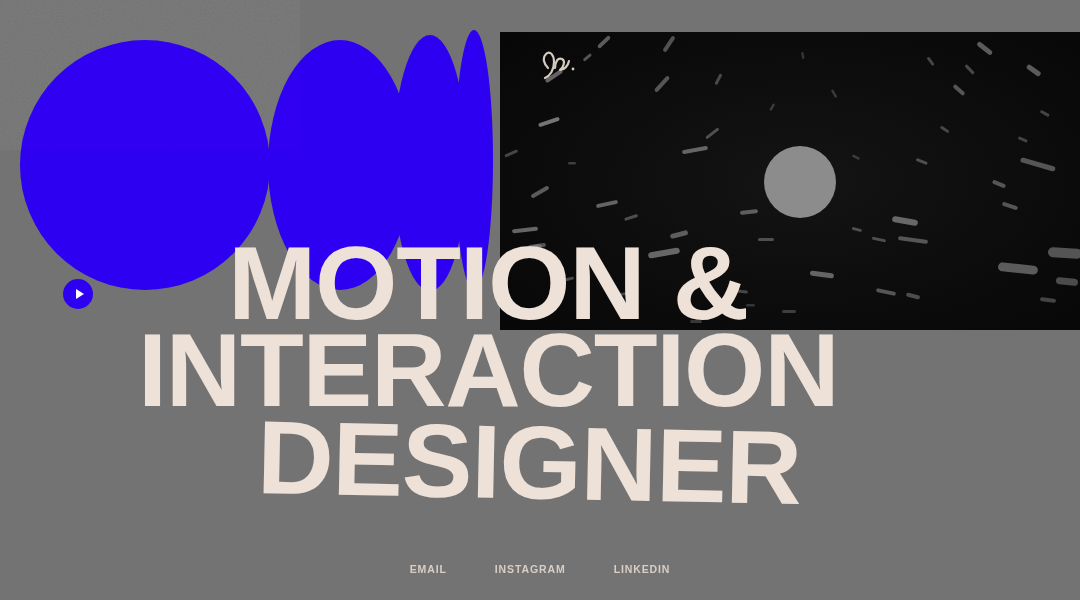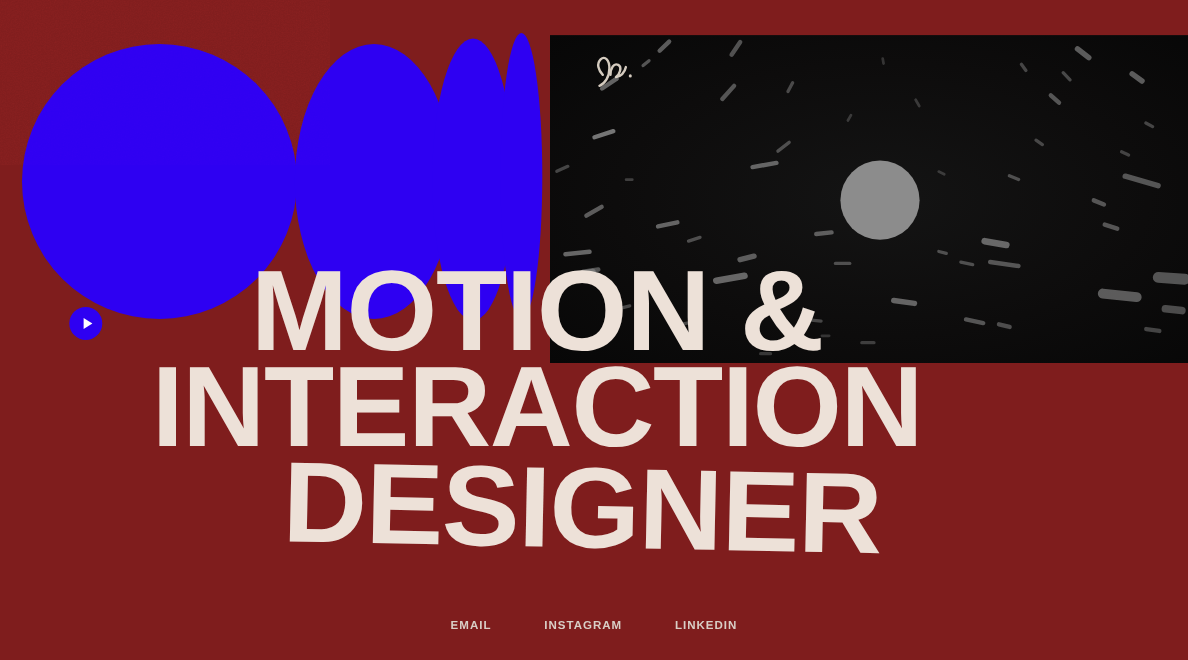--- a/index.html
+++ b/index.html
@@ -8,21 +8,21 @@
   html, body {
     width:1080px; height:600px;
     overflow:hidden;
     background:#222120;
     font-family:"Liberation Sans", sans-serif;
   }
 
   #stage {
     position:relative;
     width:1080px; height:600px;
-    background:#7f1d1d;
+    background:#737373;
     overflow:hidden;
   }
 
   
   #grain {
     position:absolute; inset:0;
     pointer-events:none;
     z-index:60;
     opacity:.16;
     mix-blend-mode:overlay;

